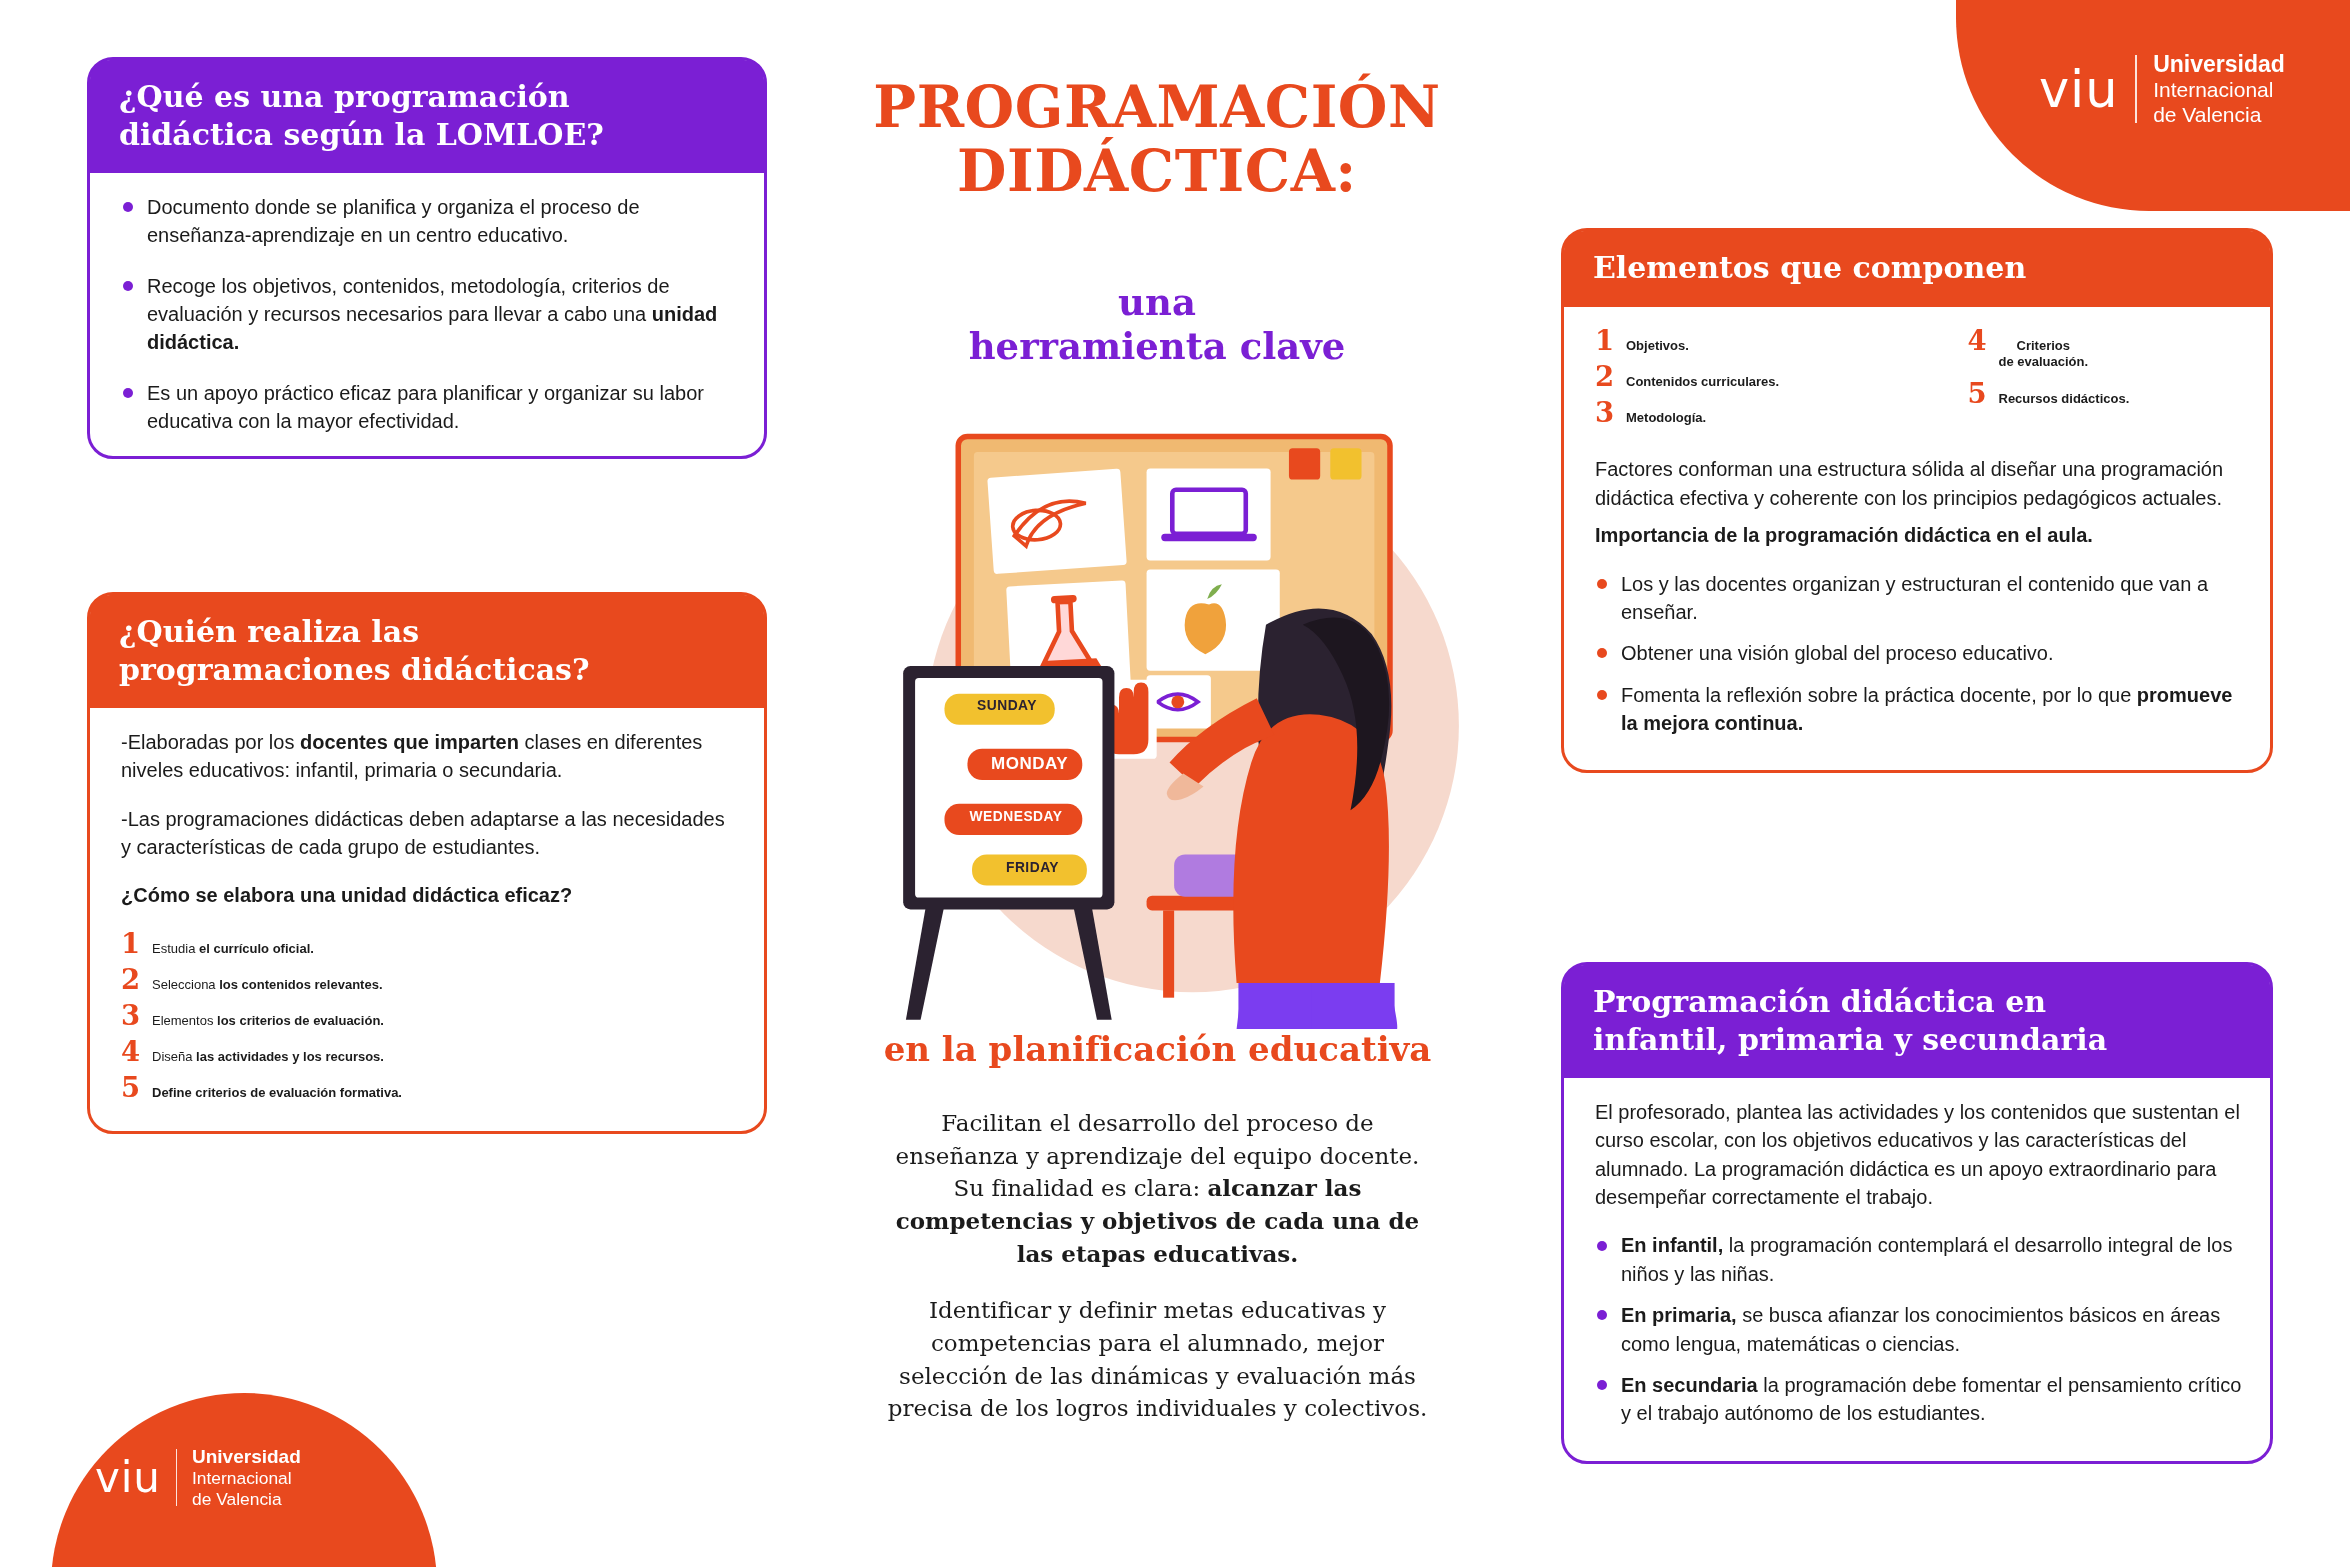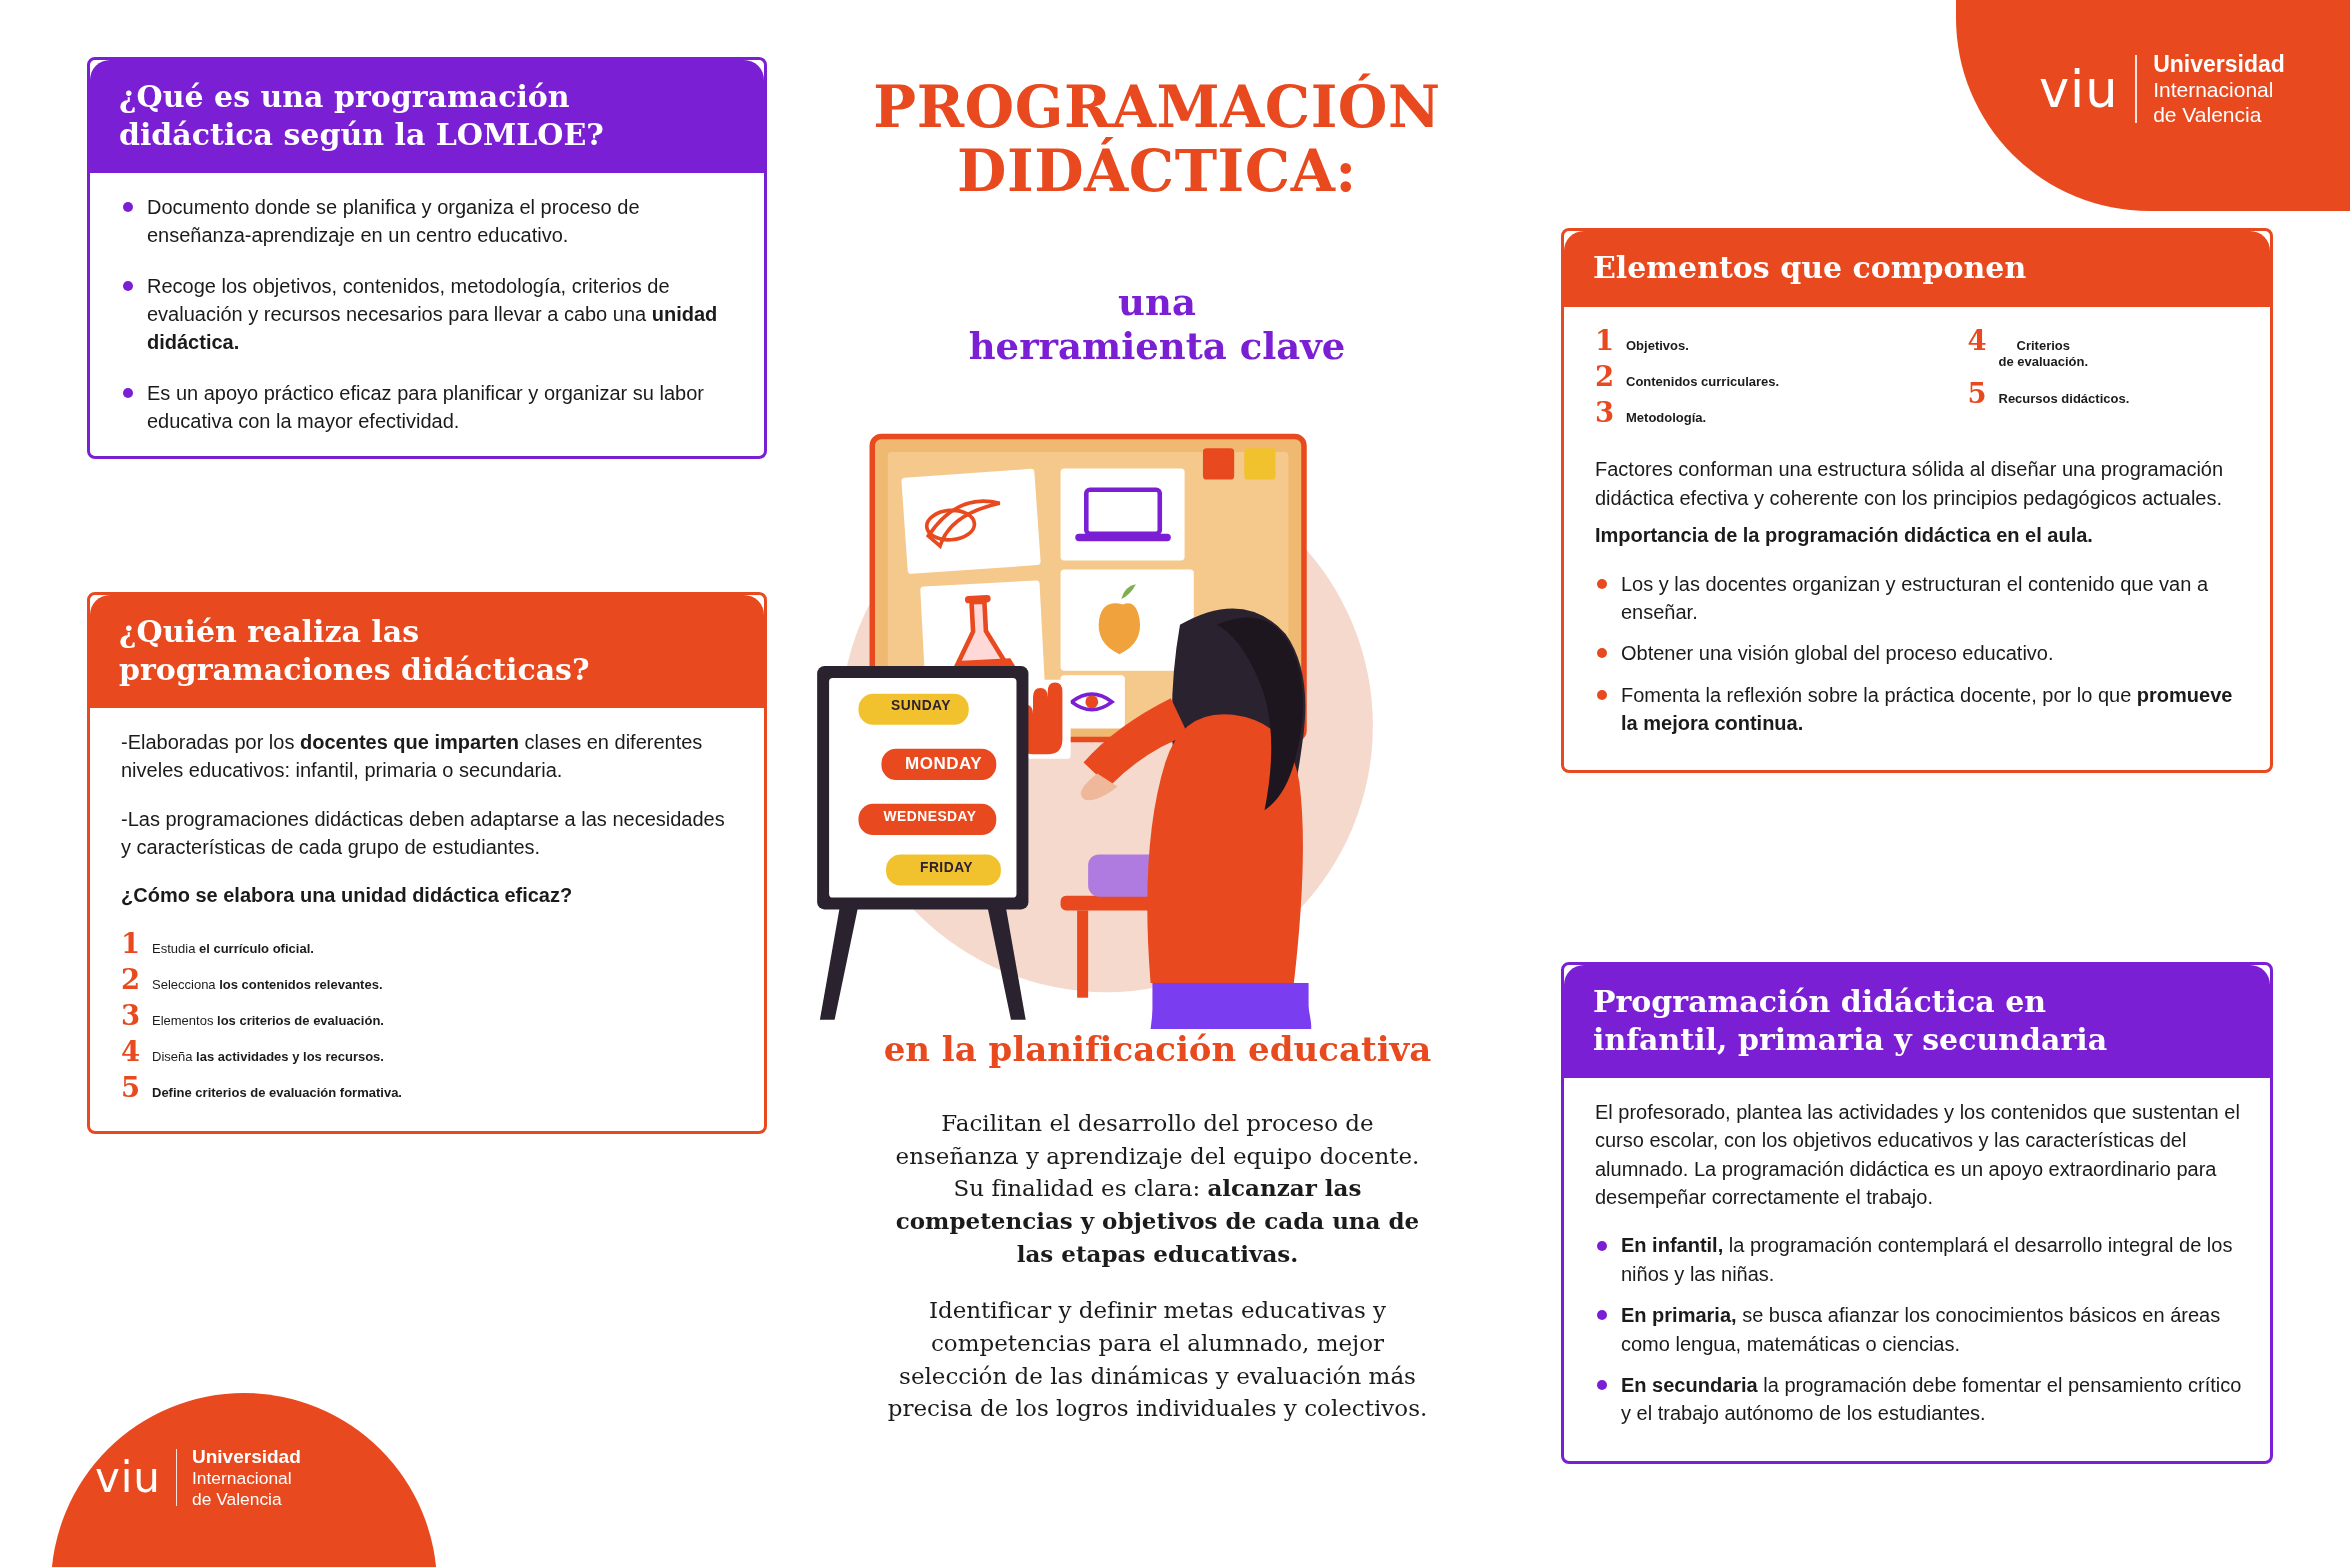--- a/index.html
+++ b/index.html
@@ -84,21 +84,21 @@
   .brand-blob .viu-mark { font-size: 42px; }
   .brand-blob .viu-divider { height: 57px; }
   .brand-blob .viu-name .l1 { font-size: 19px; }
   .brand-blob .viu-name .l2,
   .brand-blob .viu-name .l3 { font-size: 17.4px; }
 
   
   .card {
     position: absolute;
     background: #ffffff;
-    border-radius: 8px;
+    border-radius: 26px;
     box-sizing: border-box;
   }
   .card-purple { border: 3.7px solid #7b1fd4; }
   .card-orange { border: 3.7px solid #e8491e; }
 
   .card-head {
     border-radius: 20px 20px 0 0;
     padding: 18.4px 27.5px 20px 29px;
     color: #ffffff;
     font-family: "DejaVu Serif", serif;
@@ -213,21 +213,21 @@
     font-size: 23px;
     line-height: 1.42;
     color: #1b1b1b;
   }
   .center-text p { margin: 0 0 24px 0; }
   .center-text p:last-child { margin-bottom: 0; }
 
   
   .illus {
     position: absolute;
-    left: 785px;
+    left: 871px;
     top: 395px;
     width: 643px;
     height: 634px;
   }
 </style>
 </head>
 <body>
 
 <div class="infographic">
 

